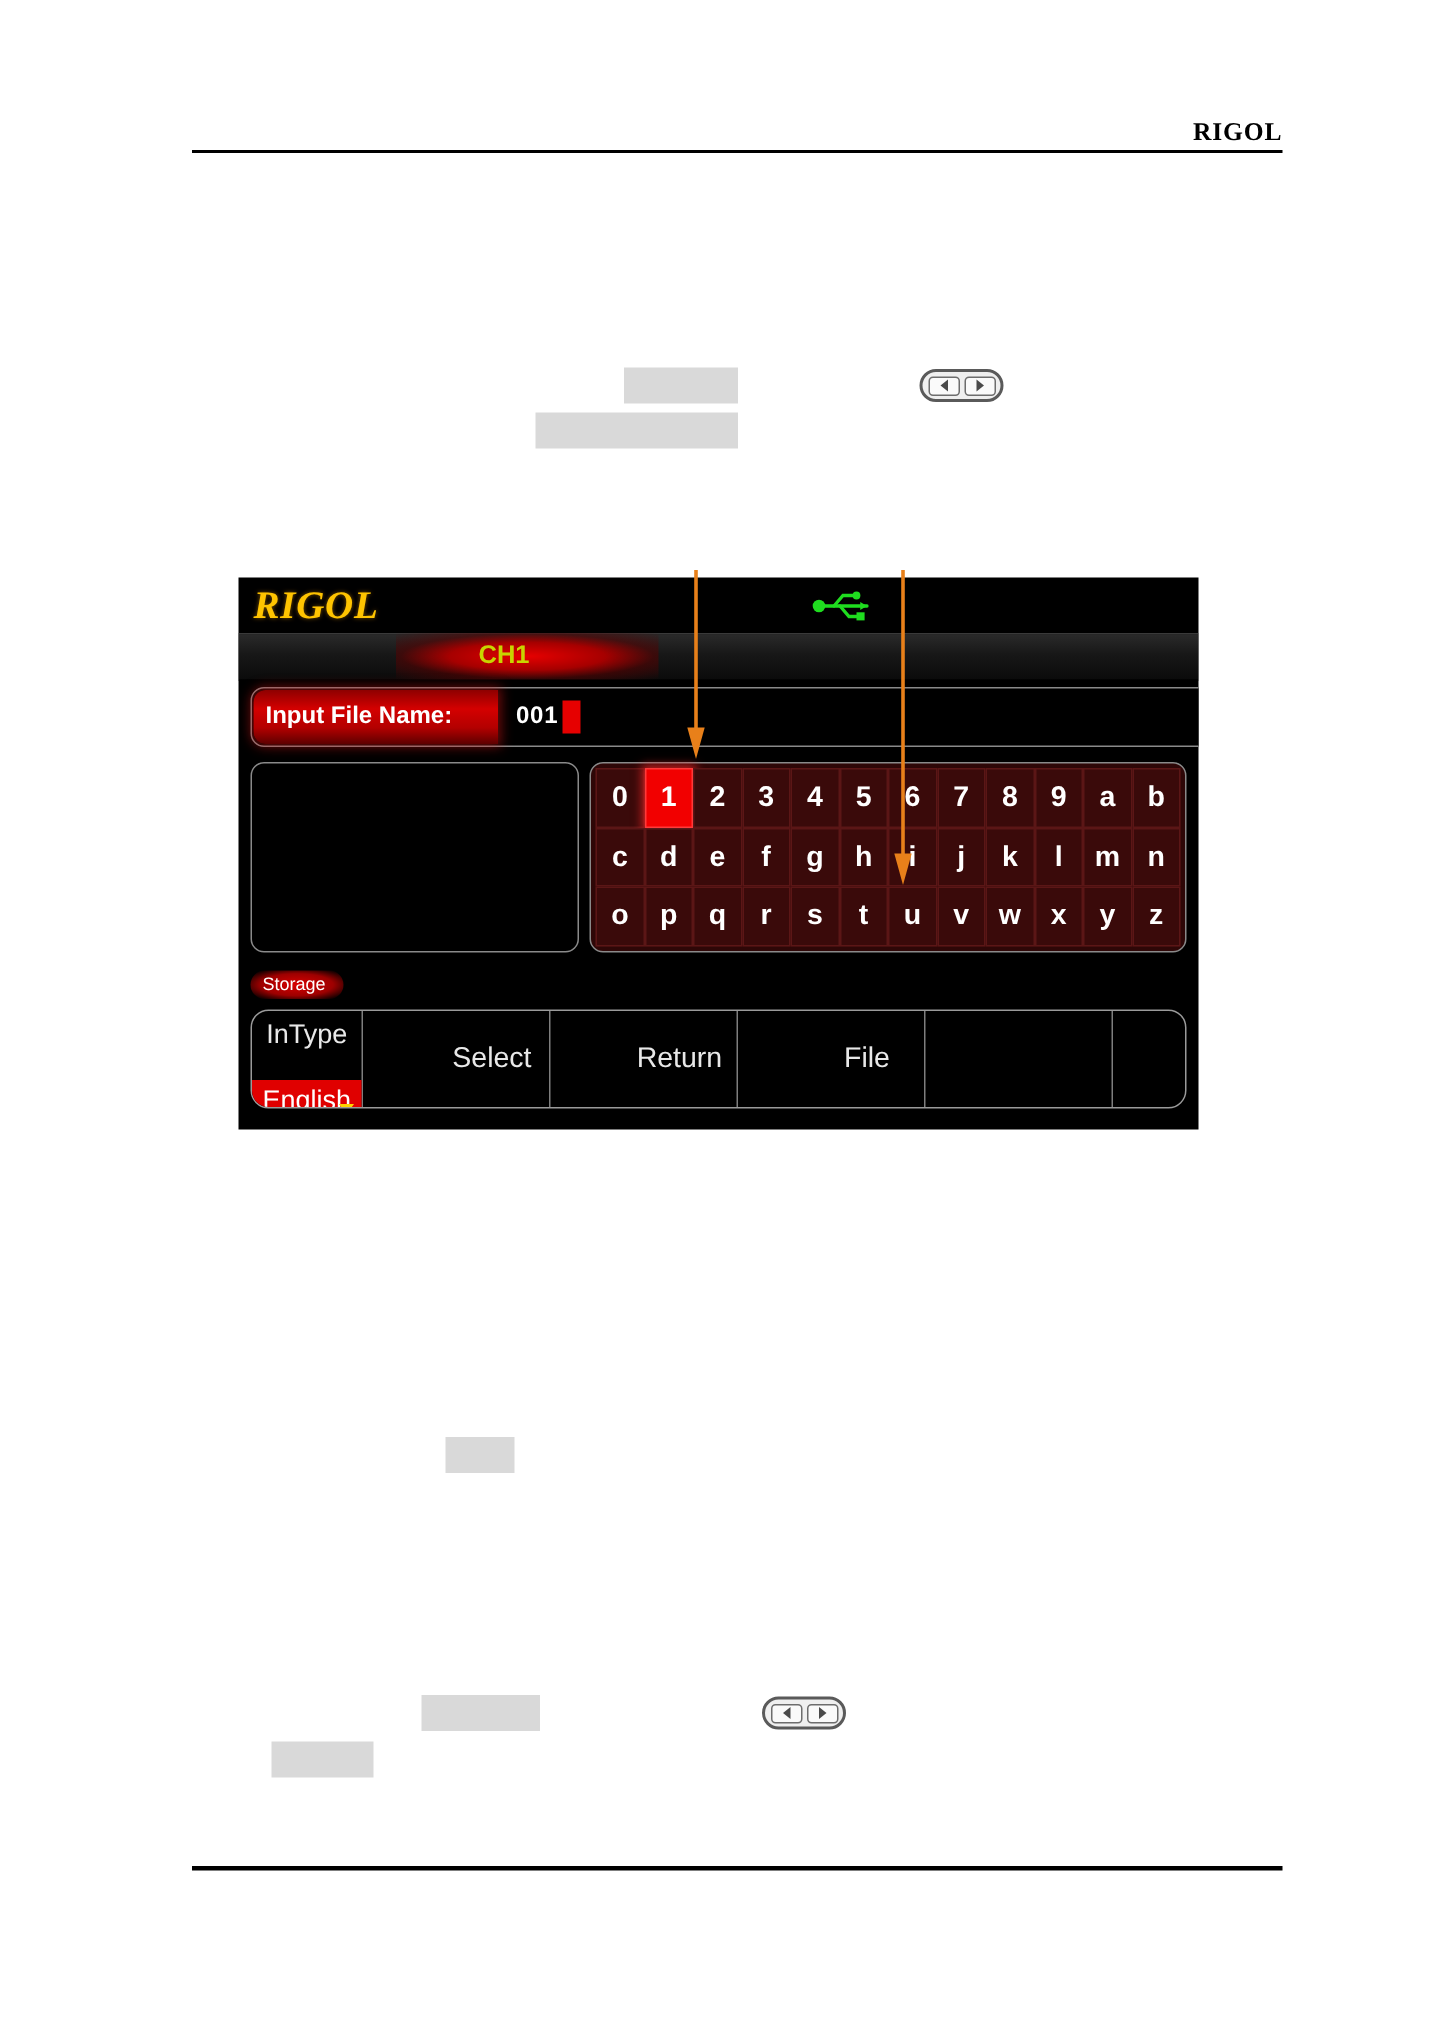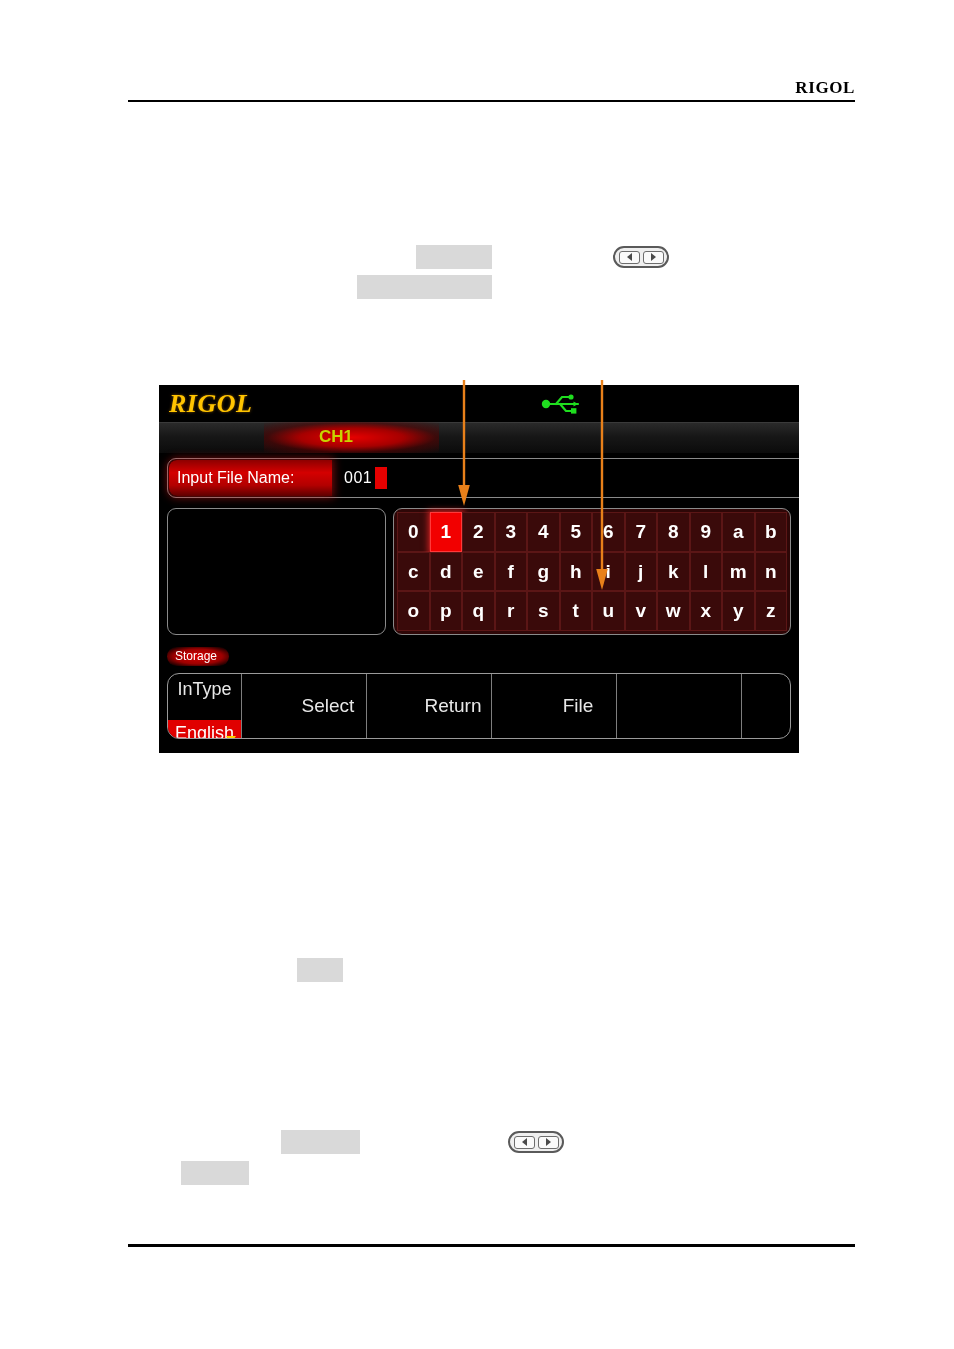--- a/index.html
+++ b/index.html
@@ -161,20 +161,21 @@
   .filename-row {
     position: absolute;
     left: 8px;
     top: 73px;
     width: 680px;
     height: 40px;
     border: 1px solid #8a8a8a;
     border-radius: 9px;
     box-sizing: border-box;
     background: #000;
+    font-weight: bold;
   }
   .fn-pill {
     position: absolute;
     left: 1px;
     top: 1px;
     width: 163px;
     height: 36px;
     border-radius: 8px 0 0 8px;
     background: linear-gradient(180deg,#8e0000 0%,#d40000 35%,#b30000 70%,#5e0000 100%);
     box-shadow: 0 0 8px 2px rgba(200,20,20,.55);

